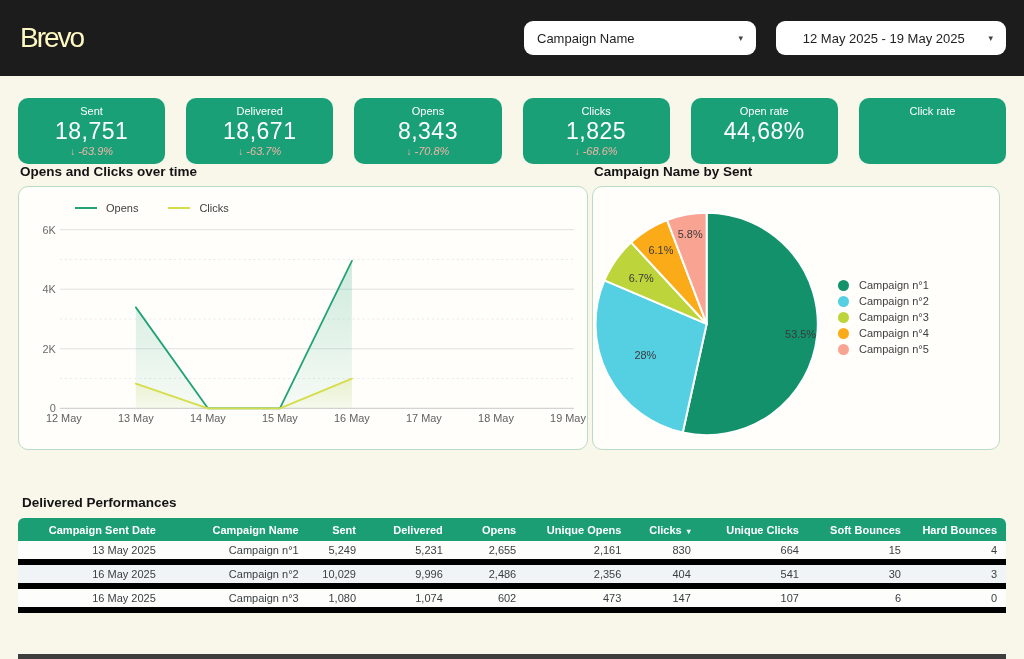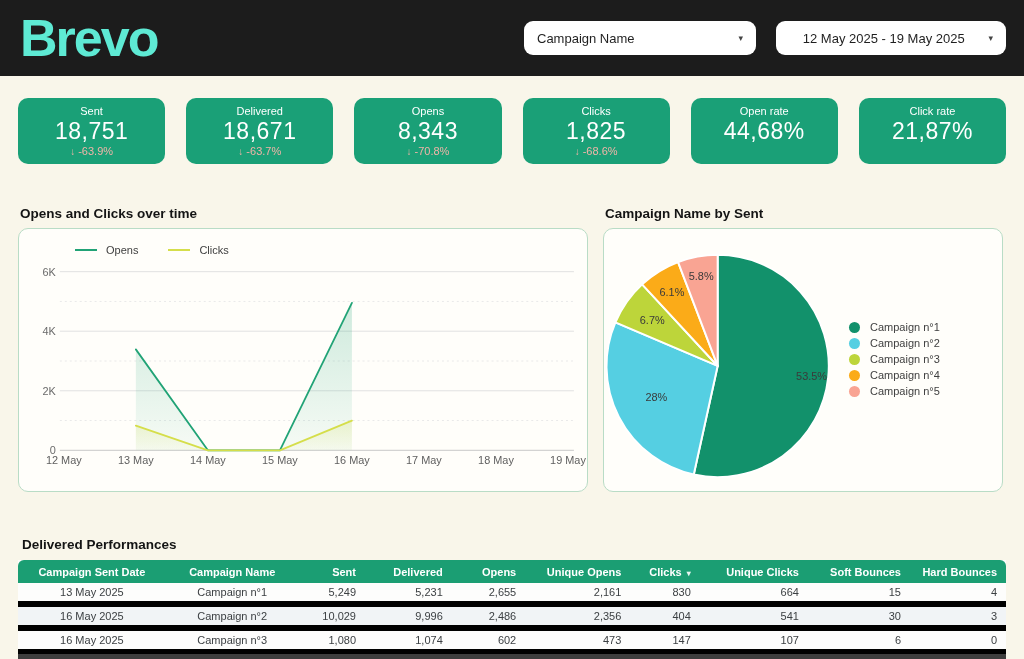--- a/index.html
+++ b/index.html
@@ -10,46 +10,46 @@
     overflow:hidden;
     position:relative;
   }
   
   .topbar {
     height:76px; background:#1c1c1c;
     display:flex; align-items:center;
     padding:0 18px 0 20px;
   }
   .logo {
-    color:#5eead4; font-size:52px; font-weight:700;
+    color:#fef9c3; font-size:28px; font-weight:400;
     letter-spacing:-2px; line-height:1;
   }
   .filters { margin-left:auto; display:flex; gap:20px; }
   .pill {
     background:#fff; border-radius:9px; height:34px;
     display:flex; align-items:center; justify-content:space-between;
     font-size:13px; color:#1f1f1f; padding:0 13px; cursor:pointer;
   }
   .pill-campaign { width:232px; }
   .pill-date { width:230px; }
   .pill-date .pill-label { margin:0 auto; }
   .caret { font-size:9px; color:#444; margin-left:10px; }
   
   .kpi-row { display:flex; gap:21px; padding:0 18px; margin-top:22px; }
   .kpi {
     flex:1; height:66px; background:#1aa077; border-radius:10px;
     color:#fff; text-align:center; padding-top:7px; overflow:hidden;
   }
   .kpi-label { font-size:11px; line-height:13px; }
   .kpi-value { font-size:23px; line-height:27px; letter-spacing:.5px; }
-  .kpi-change { font-size:11px; line-height:13px; color:#f2b4a8; }
+  .kpi-change { font-size:11px; line-height:13px; color:#f2b4a8;font-style:italic; }
   .kpi-change.hidden { visibility:hidden; }
   .down-arrow { font-size:10px; }
   
-  .charts-row { display:flex; margin-top:42px; padding:0 24px 0 18px; gap:15px; }
+  .charts-row { display:flex; padding:0 24px 0 18px; gap:4px; }
   .chart-col-left { width:570px; }
   .chart-col-right { width:426px; }
   .section-title { font-size:13.5px; font-weight:700; color:#141414; padding-left:2px; }
   .chart-card {
     margin-top:7px; height:264px; background:#fffefa;
     border:1px solid #b9dcc6; border-radius:10px;
     position:relative; overflow:hidden;
   }
   .chart-card svg { display:block; }
   svg text { font-family:"Liberation Sans", sans-serif; }
@@ -77,21 +77,21 @@
     background:#1b9e73; color:#fff; font-weight:700; height:23px;
     white-space:nowrap; overflow:hidden;
   }
   .perf-table th:first-child { border-top-left-radius:6px; }
   .perf-table th:last-child { border-top-right-radius:6px; }
   .perf-table td {
     height:24px; color:#3c4043; border-bottom:6px solid #000000;
     white-space:nowrap; overflow:hidden;
   }
   .perf-table tr.alt td { background:#f1f4f6; }
-  .perf-table .al { text-align:center; padding-left:10px; }
+  .perf-table .al { text-align:right; padding-left:10px; }
   .perf-table .ar { text-align:right; padding-right:9px; }
   .sort-arrow { font-size:8px; margin-left:5px; color:rgba(255,255,255,.9); }
   .bottom-strip {
     position:absolute; left:18px; width:988px; bottom:0; height:5px;
     background:#3e3e3e;
   }
 </style>
 </head>
 <body>
 
@@ -130,21 +130,20 @@
       <div class="kpi-value">1,825</div>
       <div class="kpi-change"><span class="down-arrow">↓</span> -68.6%</div>
     </div>
     <div class="kpi">
       <div class="kpi-label">Open rate</div>
       <div class="kpi-value">44,68%</div>
       <div class="kpi-change hidden"></div>
     </div>
     <div class="kpi">
       <div class="kpi-label">Click rate</div>
-      <div class="kpi-value">21,87%</div>
       <div class="kpi-change hidden"></div>
     </div>
   </div>
 
 <div class="charts-row">
   <div class="chart-col-left">
     <div class="section-title">Opens and Clicks over time</div>
     <div class="chart-card">
       <div class="line-legend">
           <div class="item">

